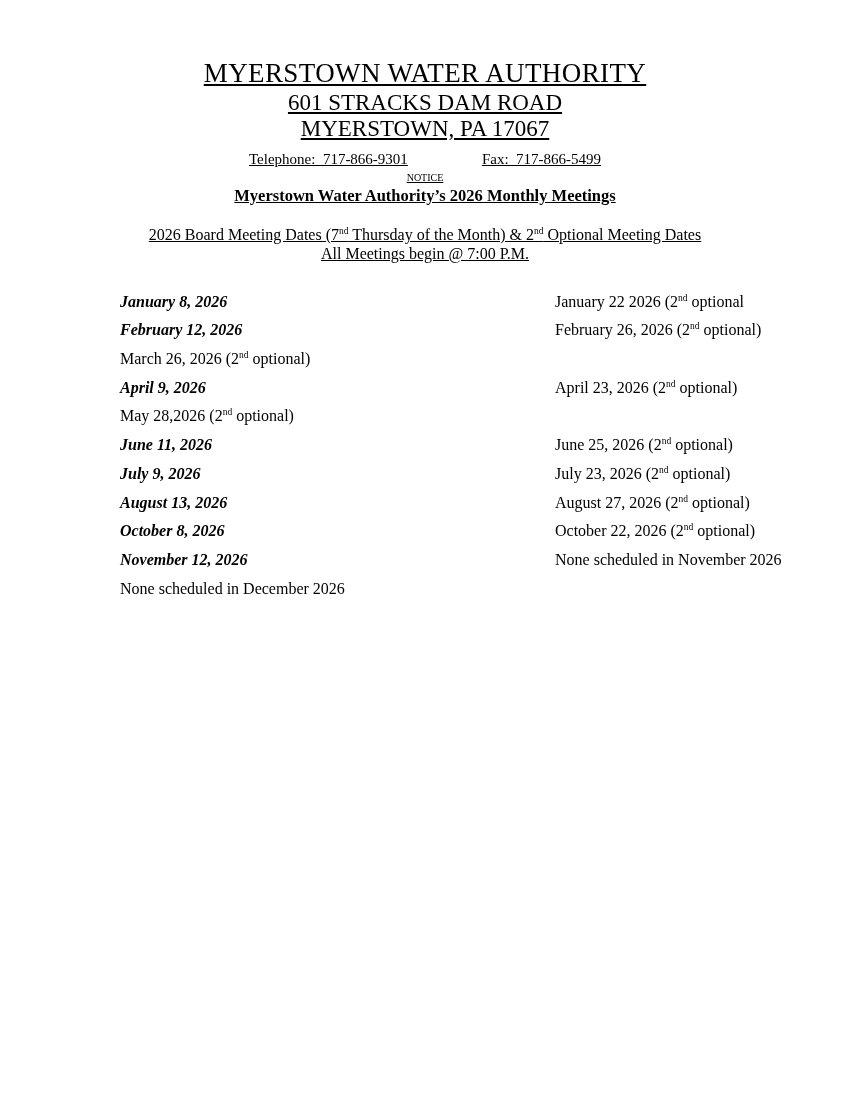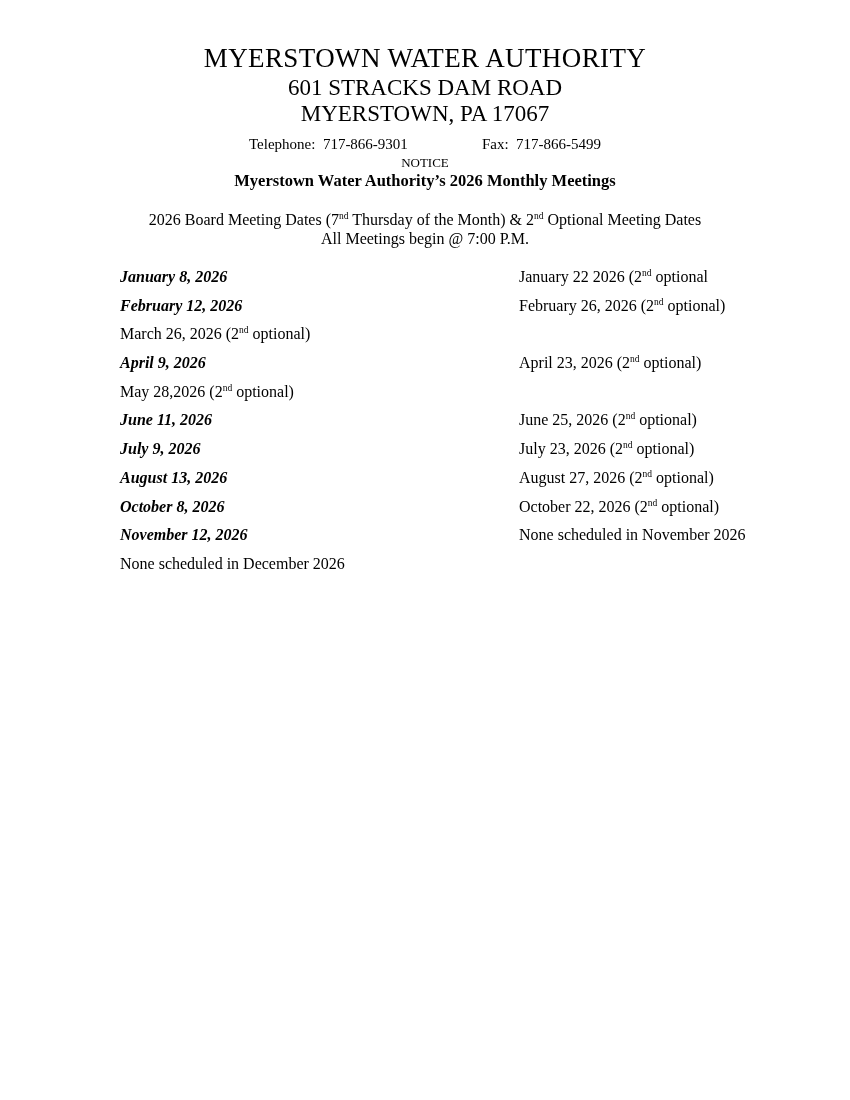--- a/index.html
+++ b/index.html
@@ -6,42 +6,42 @@
   html, body { background:#ffffff; }
   body {
     width:850px; height:1100px;
     font-family:"Liberation Serif", serif;
     color:#000000;
     position:relative;
     overflow:hidden;
   }
   .page { position:absolute; inset:0; }
 
-  .doc-header { text-align:center; padding-top:41px; }
+  .doc-header { text-align:center; padding-top:56px;text-decoration:underline; }
 
   .org-title {
     font-size:27px;
     line-height:34px;
     letter-spacing:0.4px;
   }
   .addr {
     font-size:23px;
     line-height:26px;
   }
   .contact-line {
     display:flex;
     justify-content:center;
     gap:74px;
     font-size:15px;
     line-height:19px;
     margin-top:8px;
   }
   .contact-line span { white-space:pre; }
   .notice {
-    font-size:13px;
+    font-size:10px;
     line-height:17px;
   }
   .subtitle {
     font-size:16.5px;
     font-weight:bold;
     line-height:19px;
   }
   .intro-1 {
     font-size:16px;
     line-height:19px;
@@ -57,21 +57,22 @@
     line-height:0;
   }
 
   .meetings {
     margin-top:19px;
     padding-left:120px;
   }
   .row {
     display:flex;
     height:28.7px;
-    align-items:flex-start;
+    align-items:flex-end;
+    gap:36px;
   }
   .board-cell {
     width:399px;
     font-weight:bold;
     font-style:italic;
     font-size:16px;
     line-height:19px;
   }
   .opt-cell {
     font-size:16px;

